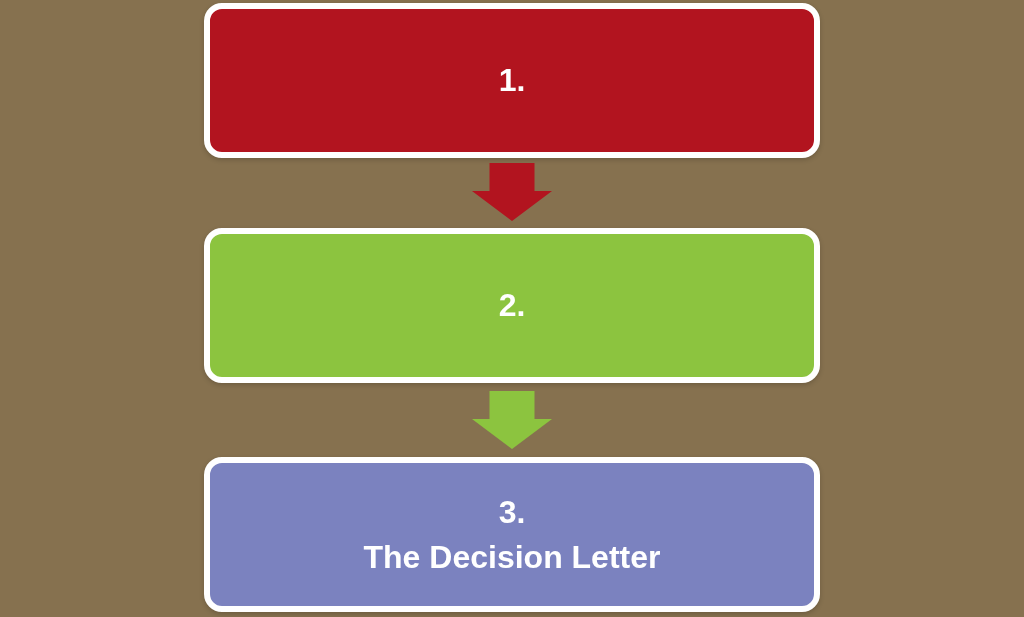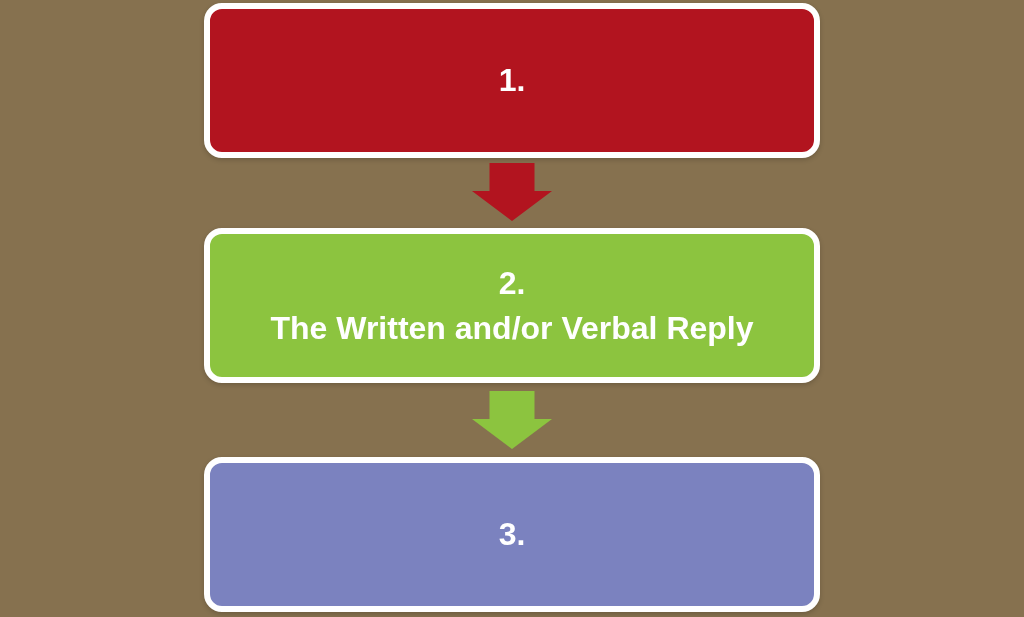--- a/index.html
+++ b/index.html
@@ -57,24 +57,24 @@
   <div class="step step1" style="background-color: rgb(178, 20, 31);">
     <div class="step-text">1.</div>
   </div>
 
   <svg class="arrow arrow1" viewBox="0 0 80 58">
     <polygon points="17.5,0 62.5,0 62.5,28 80,28 40,58 0,28 17.5,28" fill="#B2141F"></polygon>
   </svg>
 
   <div class="step step2" style="background-color: rgb(140, 196, 63);">
     <div class="step-text">2.</div>
-    <div class="step-text">The Written and/or Verbal Reply</div>
   </div>
 
   <svg class="arrow arrow2" viewBox="0 0 80 58">
     <polygon points="17.5,0 62.5,0 62.5,28 80,28 40,58 0,28 17.5,28" fill="#8CC43F"></polygon>
   </svg>
 
   <div class="step step3" style="background-color: rgb(123, 130, 191);">
     <div class="step-text">3.</div>
+    <div class="step-text">The Decision Letter</div>
   </div>
 
 </div>
 
 </body></html>

